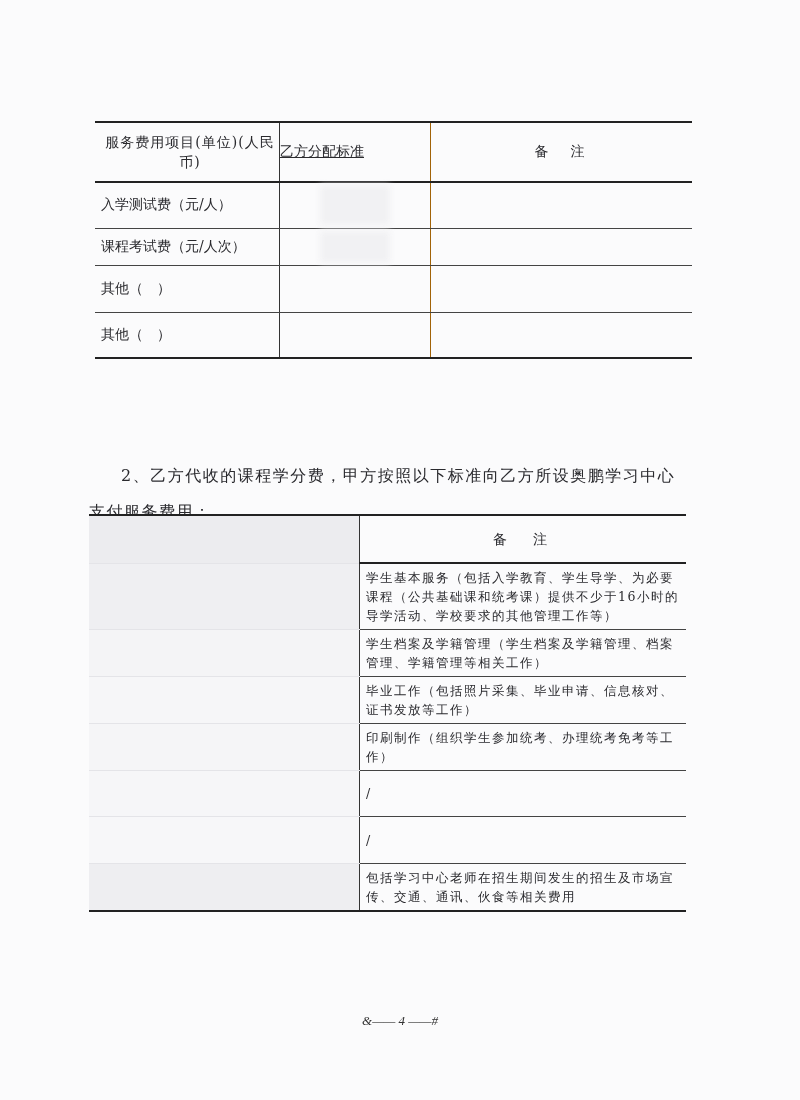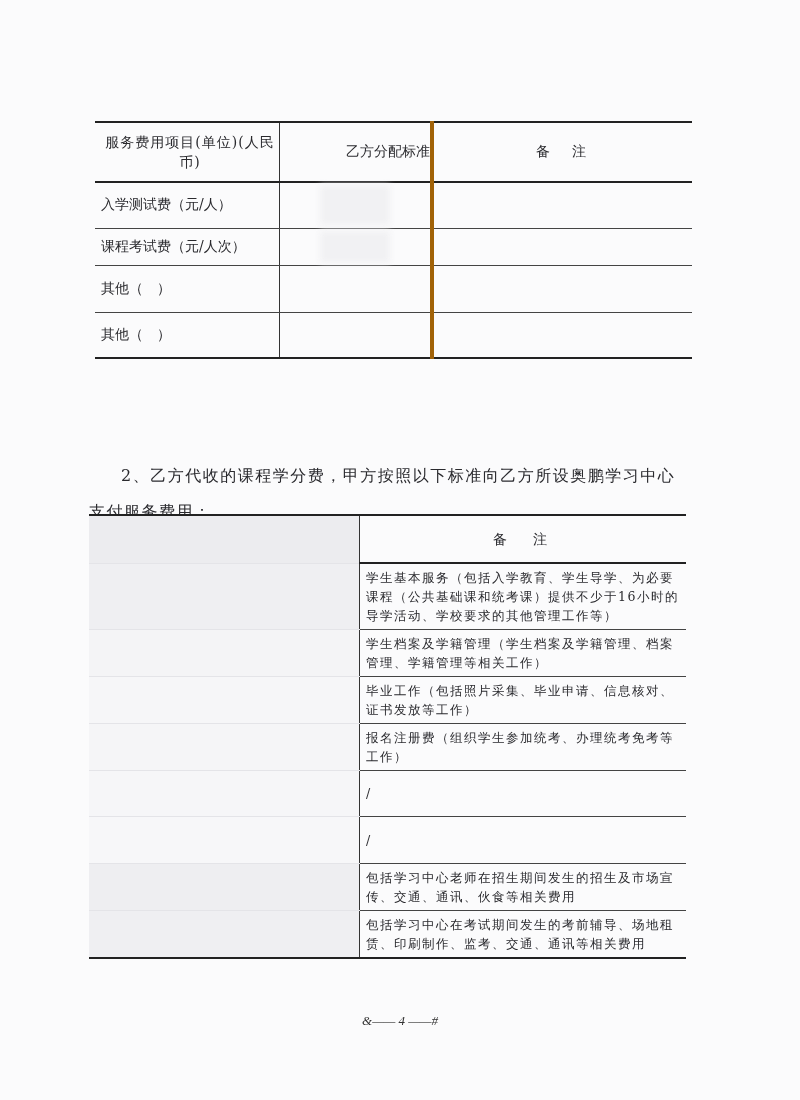--- a/index.html
+++ b/index.html
@@ -10,21 +10,21 @@
   .page { position:absolute; left:0; top:0; width:800px; height:1100px; }
   table.t1 {
     position:absolute; left:89px; top:121px; width:597px;
     border-collapse:collapse; font-size:14px;margin-left:6px;
   }
   table.t1 td { border-bottom:1px solid #444; padding:0; vertical-align:middle; }
   table.t1 tr:first-child td { border-top:2px solid #222; }
   table.t1 tr.head td { border-bottom:2px solid #222; }
   table.t1 tr:last-child td { border-bottom:2px solid #222; }
   table.t1 td.c1 { width:178px; padding-left:6px; }
-  table.t1 td.c2 { width:150px; border-left:1px solid #333; border-right:4px solid #a16207; text-align:right; }
+  table.t1 td.c2 { width:150px; border-left:1px solid #333; border-right:1px solid #a16207; text-align:left;text-decoration:underline; }
   table.t1 td.c3 { text-align:center; }
   .hdr1 { line-height:20px; text-align:center; letter-spacing:1px; }
   .blur {
     display:block; margin:0 auto; width:70px; height:100%;
     background:#f1f1f3; filter:blur(3px);
   }
   .para {
     position:absolute; left:89px; top:458px; width:600px;
     font-size:16px; line-height:36px; letter-spacing:1.5px; text-indent:32px;
   }
@@ -102,35 +102,31 @@
     <tr style="height:46px">
       <td class="lc" style="background:#f4f4f6"></td>
       <td class="rc">学生档案及学籍管理（学生档案及学籍管理、档案管理、学籍管理等相关工作）</td>
     </tr>
     <tr style="height:46px">
       <td class="lc" style="background:#f6f6f8"></td>
       <td class="rc">毕业工作（包括照片采集、毕业申请、信息核对、证书发放等工作）</td>
     </tr>
     <tr style="height:47px">
       <td class="lc" style="background:#f5f5f7"></td>
-      <td class="rc">报名注册费（组织学生参加统考、办理统考免考等工作）</td>
+      <td class="rc">印刷制作（组织学生参加统考、办理统考免考等工作）</td>
     </tr>
     <tr style="height:46px">
       <td class="lc" style="background:#f6f6f8"></td>
       <td class="rc">/</td>
     </tr>
     <tr style="height:47px">
       <td class="lc" style="background:#f7f7f9"></td>
       <td class="rc">/</td>
     </tr>
     <tr style="height:46px">
       <td class="lc" style="background:#eeeef1"></td>
       <td class="rc">包括学习中心老师在招生期间发生的招生及市场宣传、交通、通讯、伙食等相关费用</td>
     </tr>
-    <tr style="height:46px">
-      <td class="lc" style="background:#efeff2"></td>
-      <td class="rc">包括学习中心在考试期间发生的考前辅导、场地租赁、印刷制作、监考、交通、通讯等相关费用</td>
-    </tr>
   </tbody>
     </table>
 
   <div class="footer">&amp;—— 4 ——#</div>
 </div>
 
 </body></html>

